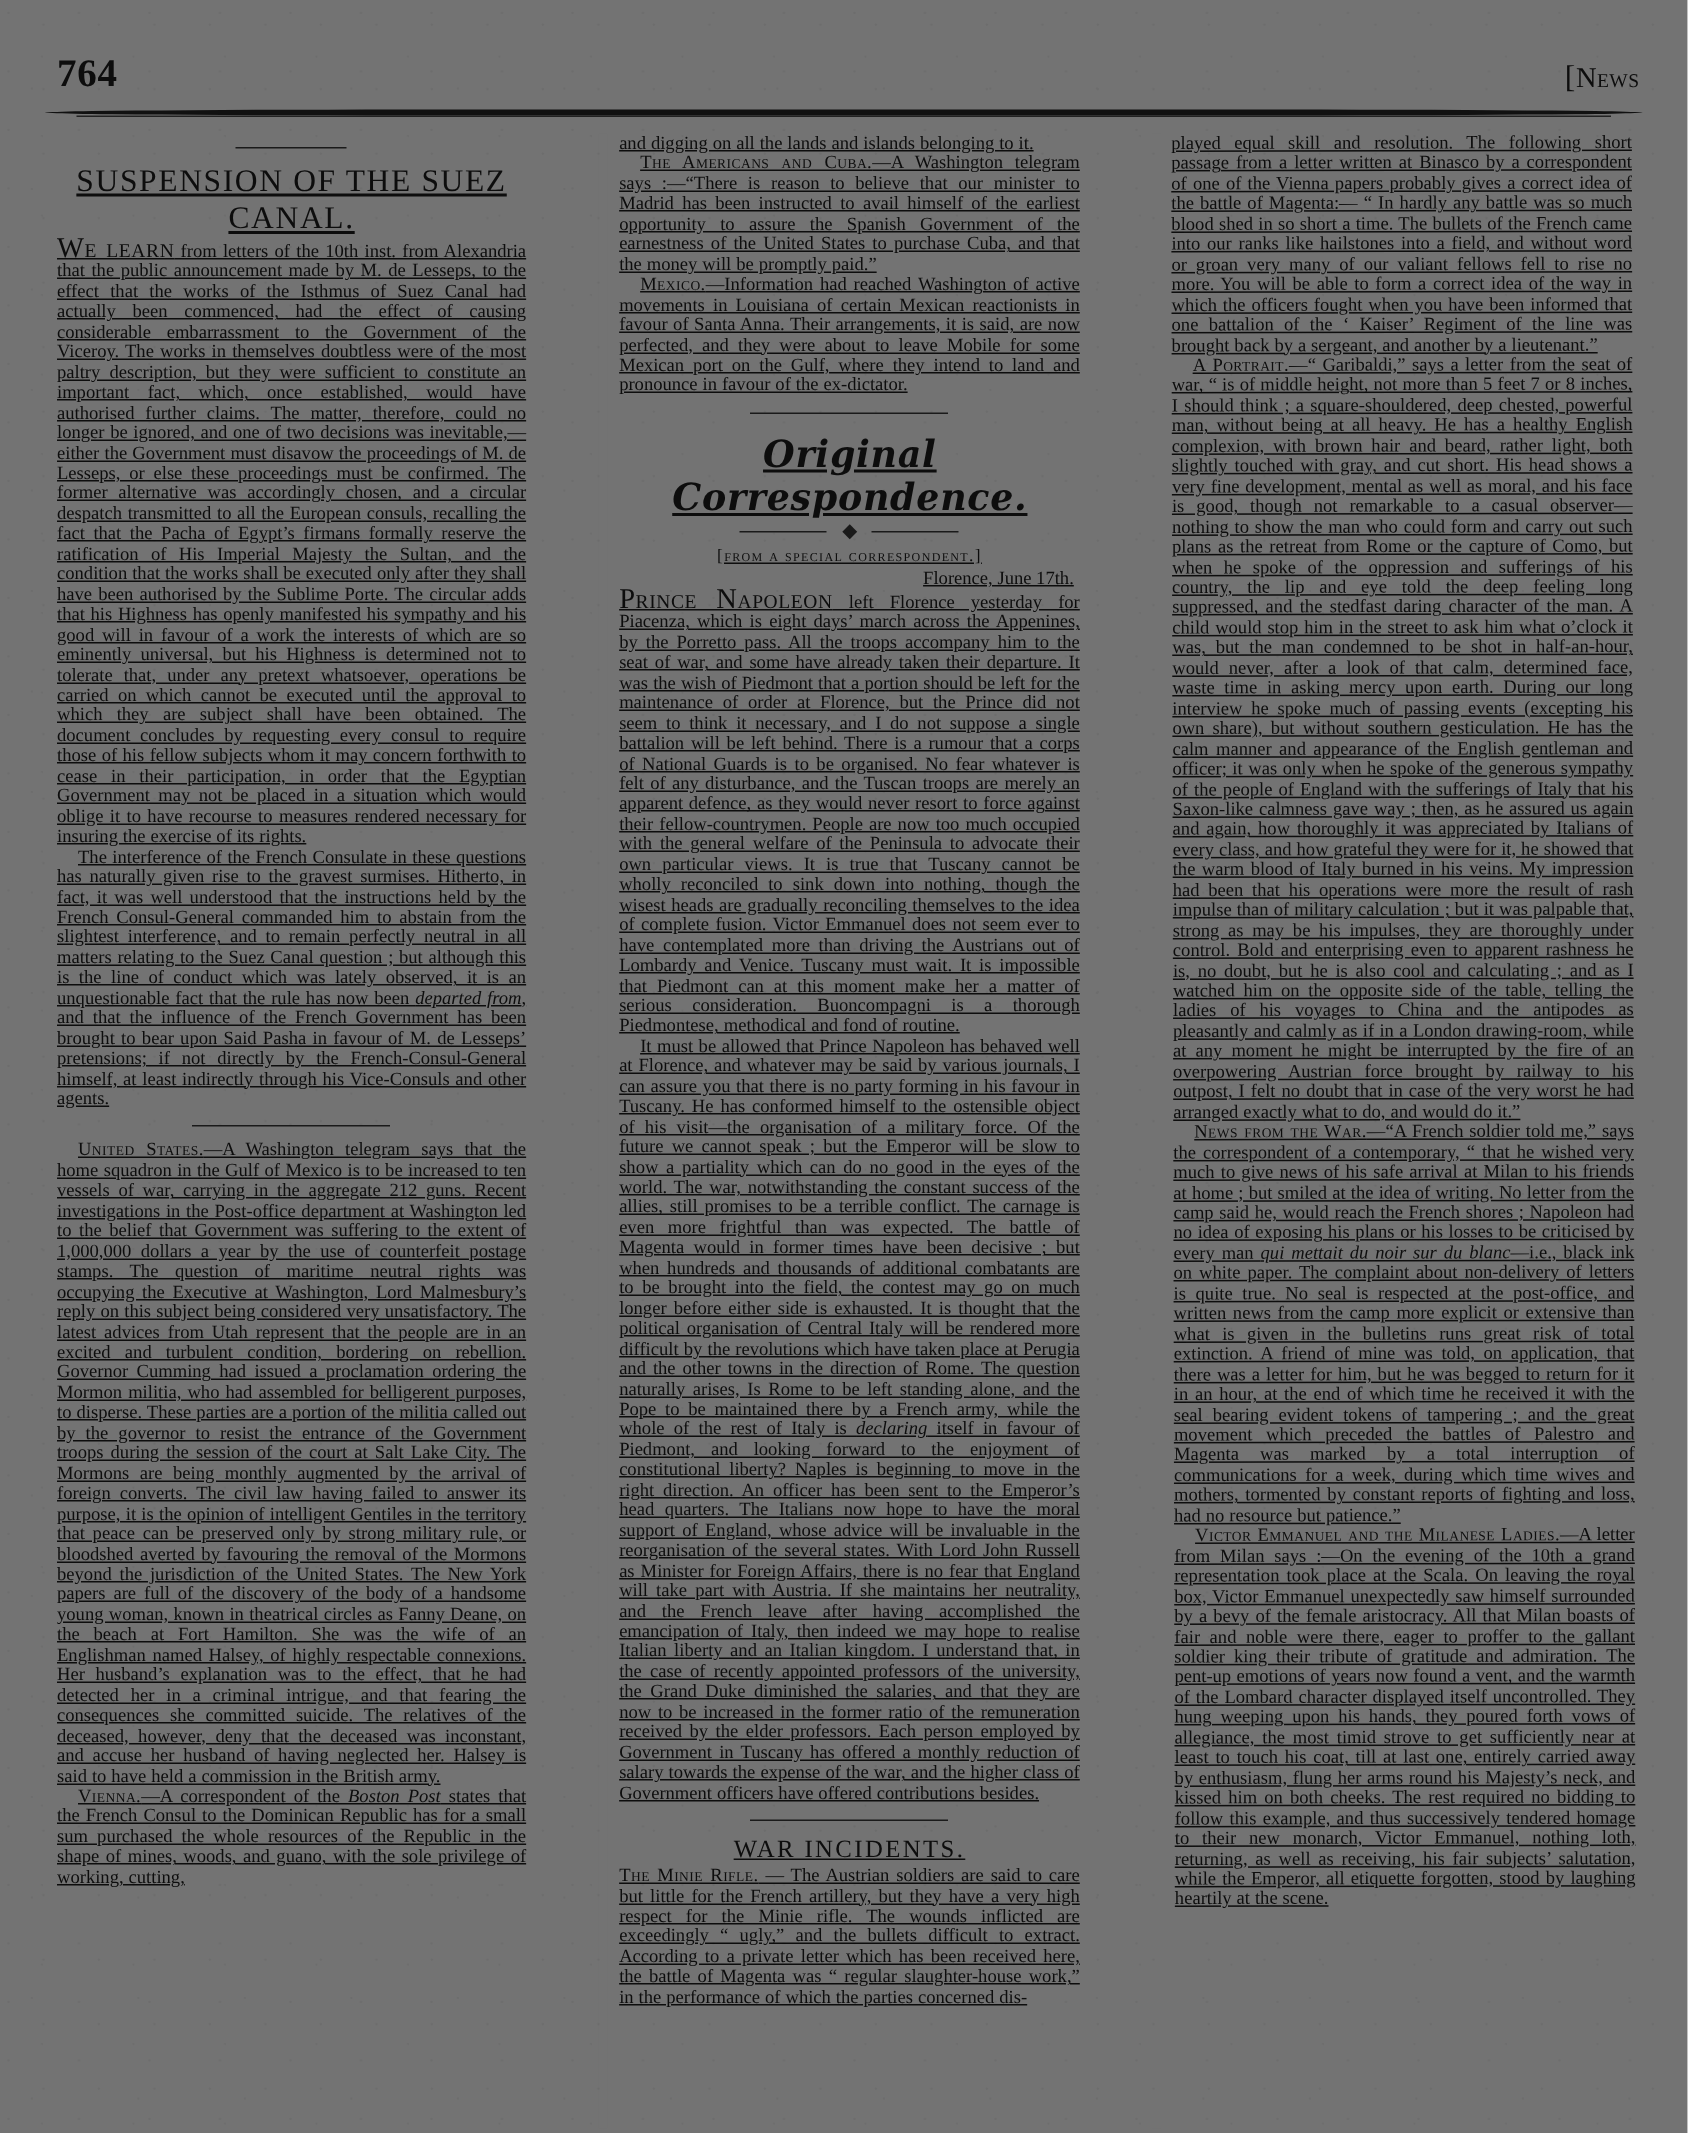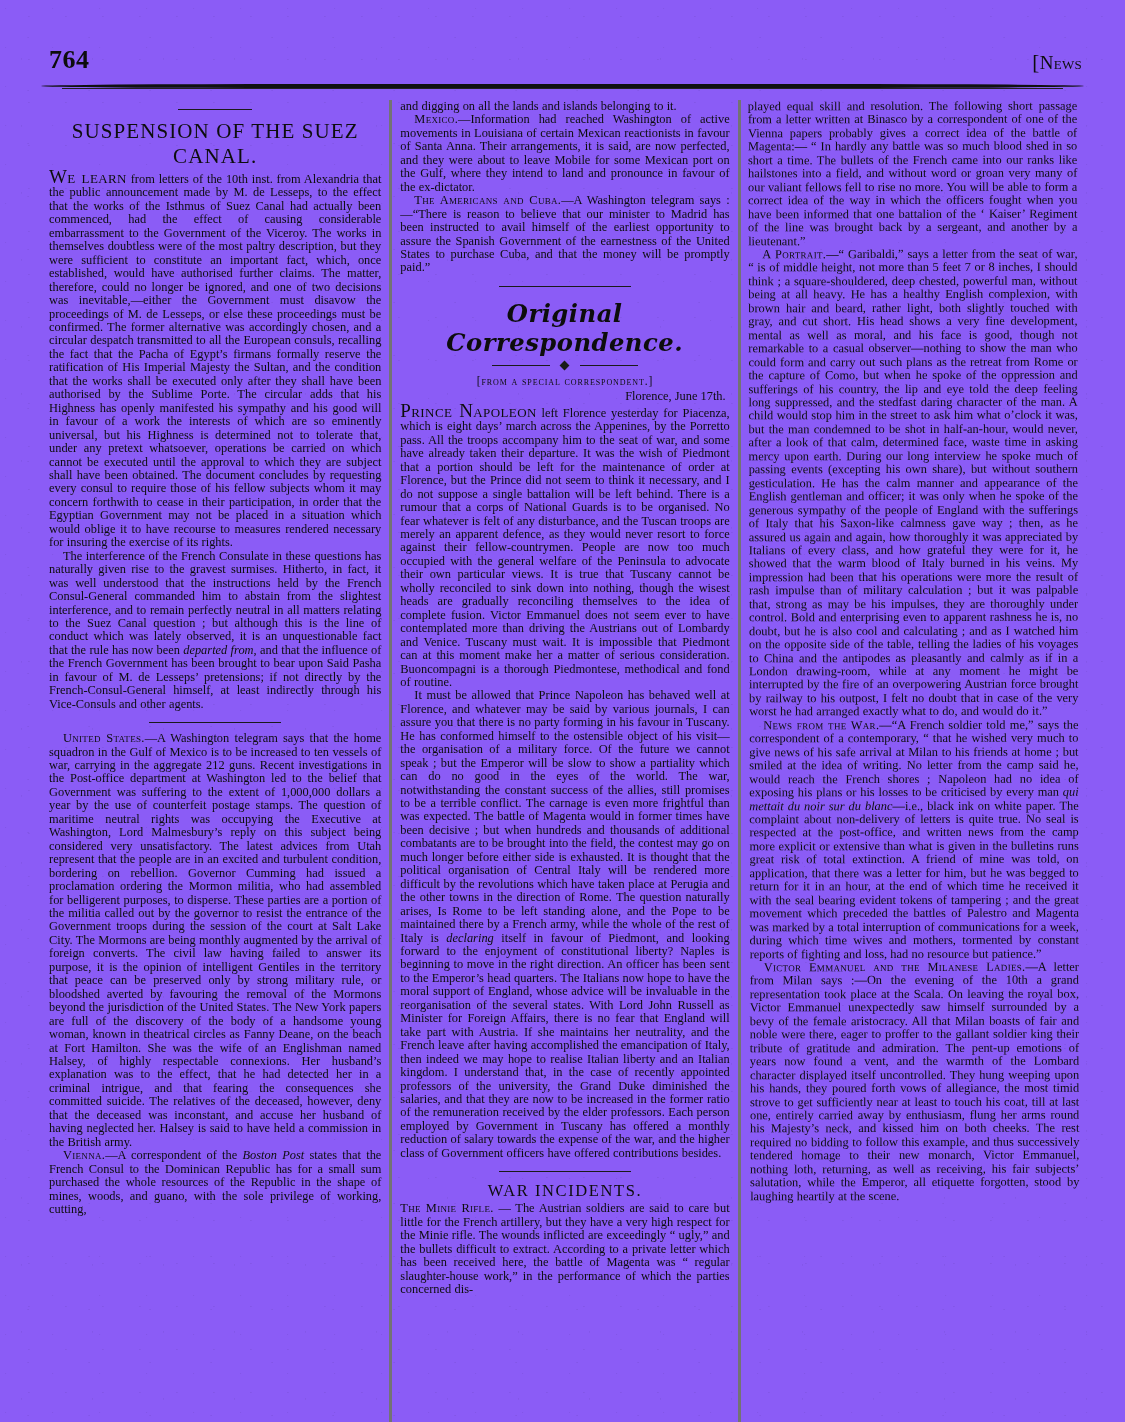--- a/index.html
+++ b/index.html
@@ -13,22 +13,23 @@
     font-family: "Liberation Serif", "DejaVu Serif", serif;
     color: #0d0d0d;
     position: relative;
     overflow: hidden;
   }
 
   
   .page {
     position: absolute;
     inset: 0;
-    background: #8b5cf6;
-    padding: 11px;
+    background: #737373;
+    padding: 0;
+    text-decoration: underline;
   }
 
   
   .masthead {
     position: relative;
     height: 46px;
     margin: 26px 28px 0 30px;
   }
   .folio {
     position: absolute;
@@ -87,21 +88,22 @@
     display: flex;
     margin: 10px 28px 0 30px;
     height: 1330px;
   }
   .col {
     width: 349px;
     padding: 0 8px;
     box-sizing: border-box;
   }
   .col + .col {
-    border-left: 3px solid #737373;
+    border-left: 6px solid #737373;
+    margin-left: 40px;
   }
 
   
   p.body {
     margin: 0;
     font-size: 12.4px;
     line-height: 13.45px;
     text-align: justify;
     text-justify: inter-word;
     text-indent: 14px;
@@ -245,23 +247,23 @@
       <p class="body"><span class="sc">United States.</span><span>—A Washington telegram says that the home squadron in the Gulf of Mexico is to be increased to ten vessels of war, carrying in the aggregate 212 guns. Recent investigations in the Post-office department at Washington led to the belief that Government was suffering to the extent of 1,000,000 dollars a year by the use of counterfeit postage stamps. The question of maritime neutral rights was occupying the Executive at Washington, Lord Malmesbury’s reply on this subject being considered very unsatisfactory. The latest advices from Utah represent that the people are in an excited and turbulent condition, bordering on rebellion. Governor Cumming had issued a proclamation ordering the Mormon militia, who had assembled for belligerent purposes, to disperse. These parties are a portion of the militia called out by the governor to resist the entrance of the Government troops during the session of the court at Salt Lake City. The Mormons are being monthly augmented by the arrival of foreign converts. The civil law having failed to answer its purpose, it is the opinion of intelligent Gentiles in the territory that peace can be preserved only by strong military rule, or bloodshed averted by favouring the removal of the Mormons beyond the jurisdiction of the United States. The New York papers are full of the discovery of the body of a handsome young woman, known in theatrical circles as Fanny Deane, on the beach at Fort Hamilton. She was the wife of an Englishman named Halsey, of highly respectable connexions. Her husband’s explanation was to the effect, that he had detected her in a criminal intrigue, and that fearing the consequences she committed suicide. The relatives of the deceased, however, deny that the deceased was inconstant, and accuse her husband of having neglected her. Halsey is said to have held a commission in the British army.</span></p>
 
       <p class="body"><span class="sc">Vienna.</span><span>—A correspondent of the </span><i>Boston Post</i><span> states that the French Consul to the Dominican Republic has for a small sum purchased the whole resources of the Republic in the shape of mines, woods, and guano, with the sole privilege of working, cutting,</span></p>
 
     </div>
 
     <div class="col">
 
       <p class="body noindent">and digging on all the lands and islands belonging to it.</p>
 
+      <p class="body"><span class="sc">The Americans and Cuba.</span><span>—A Washington telegram says :—“There is reason to believe that our minister to Madrid has been instructed to avail himself of the earliest opportunity to assure the Spanish Government of the earnestness of the United States to purchase Cuba, and that the money will be promptly paid.”</span></p>
+
       <p class="body"><span class="sc">Mexico.</span><span>—Information had reached Washington of active movements in Louisiana of certain Mexican reactionists in favour of Santa Anna. Their arrangements, it is said, are now perfected, and they were about to leave Mobile for some Mexican port on the Gulf, where they intend to land and pronounce in favour of the ex-dictator.</span></p>
-
-      <p class="body"><span class="sc">The Americans and Cuba.</span><span>—A Washington telegram says :—“There is reason to believe that our minister to Madrid has been instructed to avail himself of the earliest opportunity to assure the Spanish Government of the earnestness of the United States to purchase Cuba, and that the money will be promptly paid.”</span></p>
 
       <div class="rule-med"></div>
 
       <h2 class="fraktur">Original Correspondence.</h2>
 
       <div class="rule-diamond">
         <span class="ln l"></span>
         <span class="dia"></span>
         <span class="ln r"></span>
       </div>

